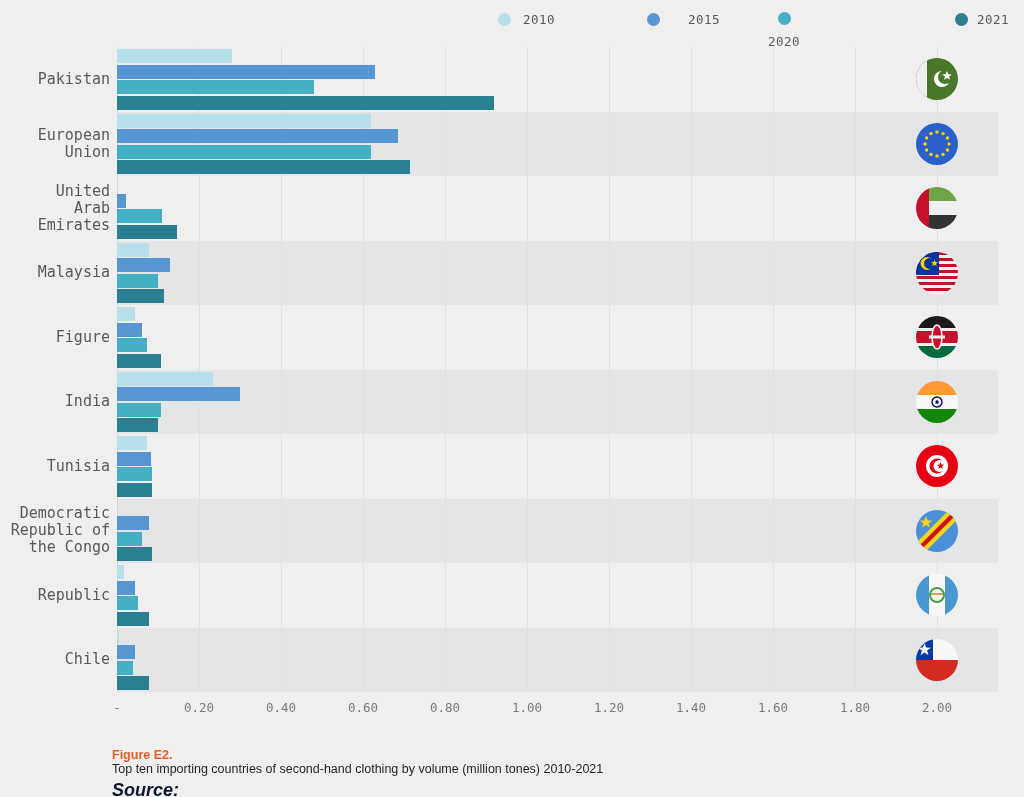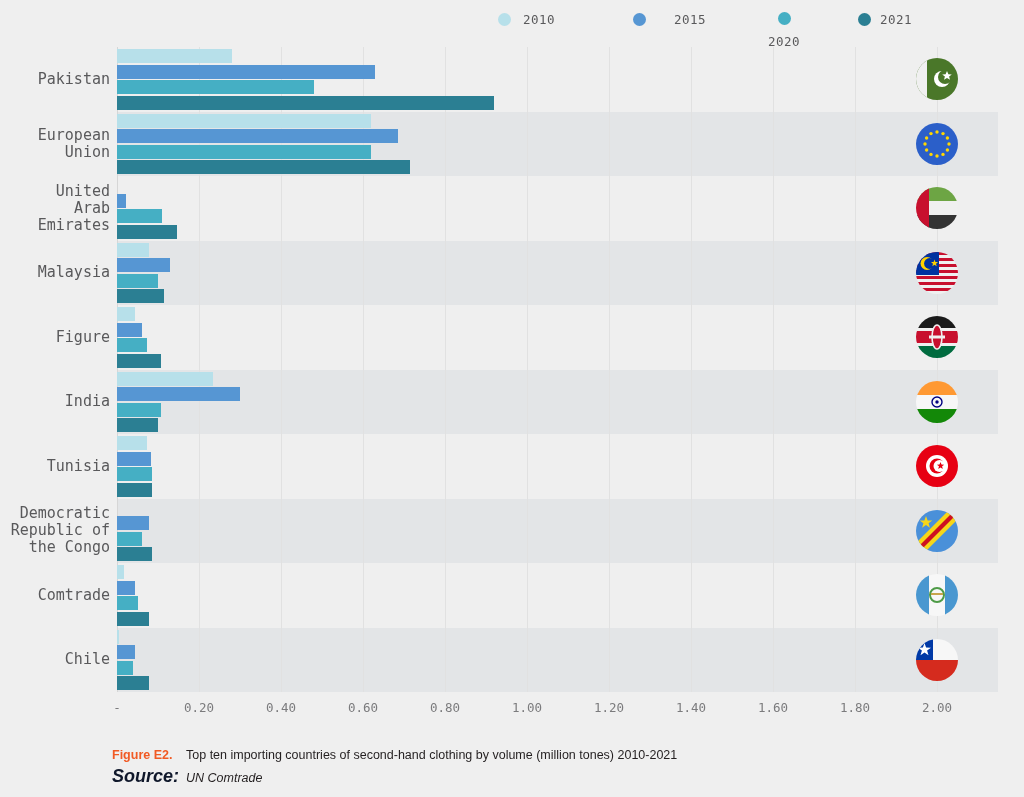--- a/index.html
+++ b/index.html
@@ -66,69 +66,69 @@
     position:absolute;width:42px;height:42px;border-radius:50%;
     overflow:hidden;left:916px;
   }
   .flag svg{display:block;width:42px;height:42px;}
 
   
   .caption{
     position:absolute;left:112px;top:748px;width:880px;
     font-family:"Liberation Sans", sans-serif;
   }
-  .cap-row{display:flex;align-items:baseline;margin-bottom:4px;}
+  .cap-row{display:flex;align-items:baseline;margin-bottom:4px;flex-direction:column;}
   .cap-fig{
     color:#f15a24;font-weight:bold;font-size:12.5px;width:74px;flex:none;
   }
   .cap-title{color:#231f20;font-size:12.5px;}
   .cap-src{
     color:#0f172a;font-weight:bold;font-style:italic;font-size:18px;width:74px;flex:none;
   }
   .cap-srcval{color:#231f20;font-style:italic;font-size:12.5px;}
 </style>
 </head>
 <body>
 
 <div id="chart-root">
 
   <div class="legend" id="legend">
       <div class="legend-item" style="left: 498px; gap: 12px;">
         <span class="legend-dot" style="background: rgb(183, 224, 234);"></span>
         <span class="legend-label">2010</span>
       </div>
-      <div class="legend-item" style="left: 633px; gap: 28px;">
+      <div class="legend-item" style="left: 647px; gap: 28px;">
         <span class="legend-dot" style="background: rgb(86, 150, 211);"></span>
         <span class="legend-label">2015</span>
       </div>
       <div class="legend-item" style="left: 768px; flex-direction: column;">
         <span class="legend-dot" style="background: rgb(69, 175, 196);"></span>
         <span class="legend-label">2020</span>
       </div>
-      <div class="legend-item" style="left: 858px;">
+      <div class="legend-item" style="left: 955px;">
         <span class="legend-dot" style="background: rgb(43, 127, 147);"></span>
         <span class="legend-label">2021</span>
       </div>
     </div>
 
   <div class="ylabel-wrap" id="ylabels">
       <div class="ylabel" style="top: 23.75px;">Pakistan</div>
       <div class="ylabel" style="top: 79.75px;">European
 Union</div>
       <div class="ylabel" style="top: 135.75px;">United
 Arab
 Emirates</div>
       <div class="ylabel" style="top: 217.25px;">Malaysia</div>
       <div class="ylabel" style="top: 281.75px;">Figure</div>
       <div class="ylabel" style="top: 346.25px;">India</div>
       <div class="ylabel" style="top: 410.75px;">Tunisia</div>
       <div class="ylabel" style="top: 458.25px;">Democratic
 Republic of
 the Congo</div>
-      <div class="ylabel" style="top: 539.75px;">Comtrade</div>
+      <div class="ylabel" style="top: 539.75px;">Republic</div>
       <div class="ylabel" style="top: 604.25px;">Chile</div>
     </div>
 
   <div class="plot" id="plot">
       <div class="band" style="top: 0px; height: 64.5px; background: rgb(239, 239, 239);"></div>
       <div class="band" style="top: 64.5px; height: 64.5px; background: rgb(227, 229, 231);"></div>
       <div class="band" style="top: 129px; height: 64.5px; background: rgb(239, 239, 239);"></div>
       <div class="band" style="top: 193.5px; height: 64.5px; background: rgb(227, 229, 231);"></div>
       <div class="band" style="top: 258px; height: 64.5px; background: rgb(239, 239, 239);"></div>
       <div class="band" style="top: 322.5px; height: 64.5px; background: rgb(227, 229, 231);"></div>

